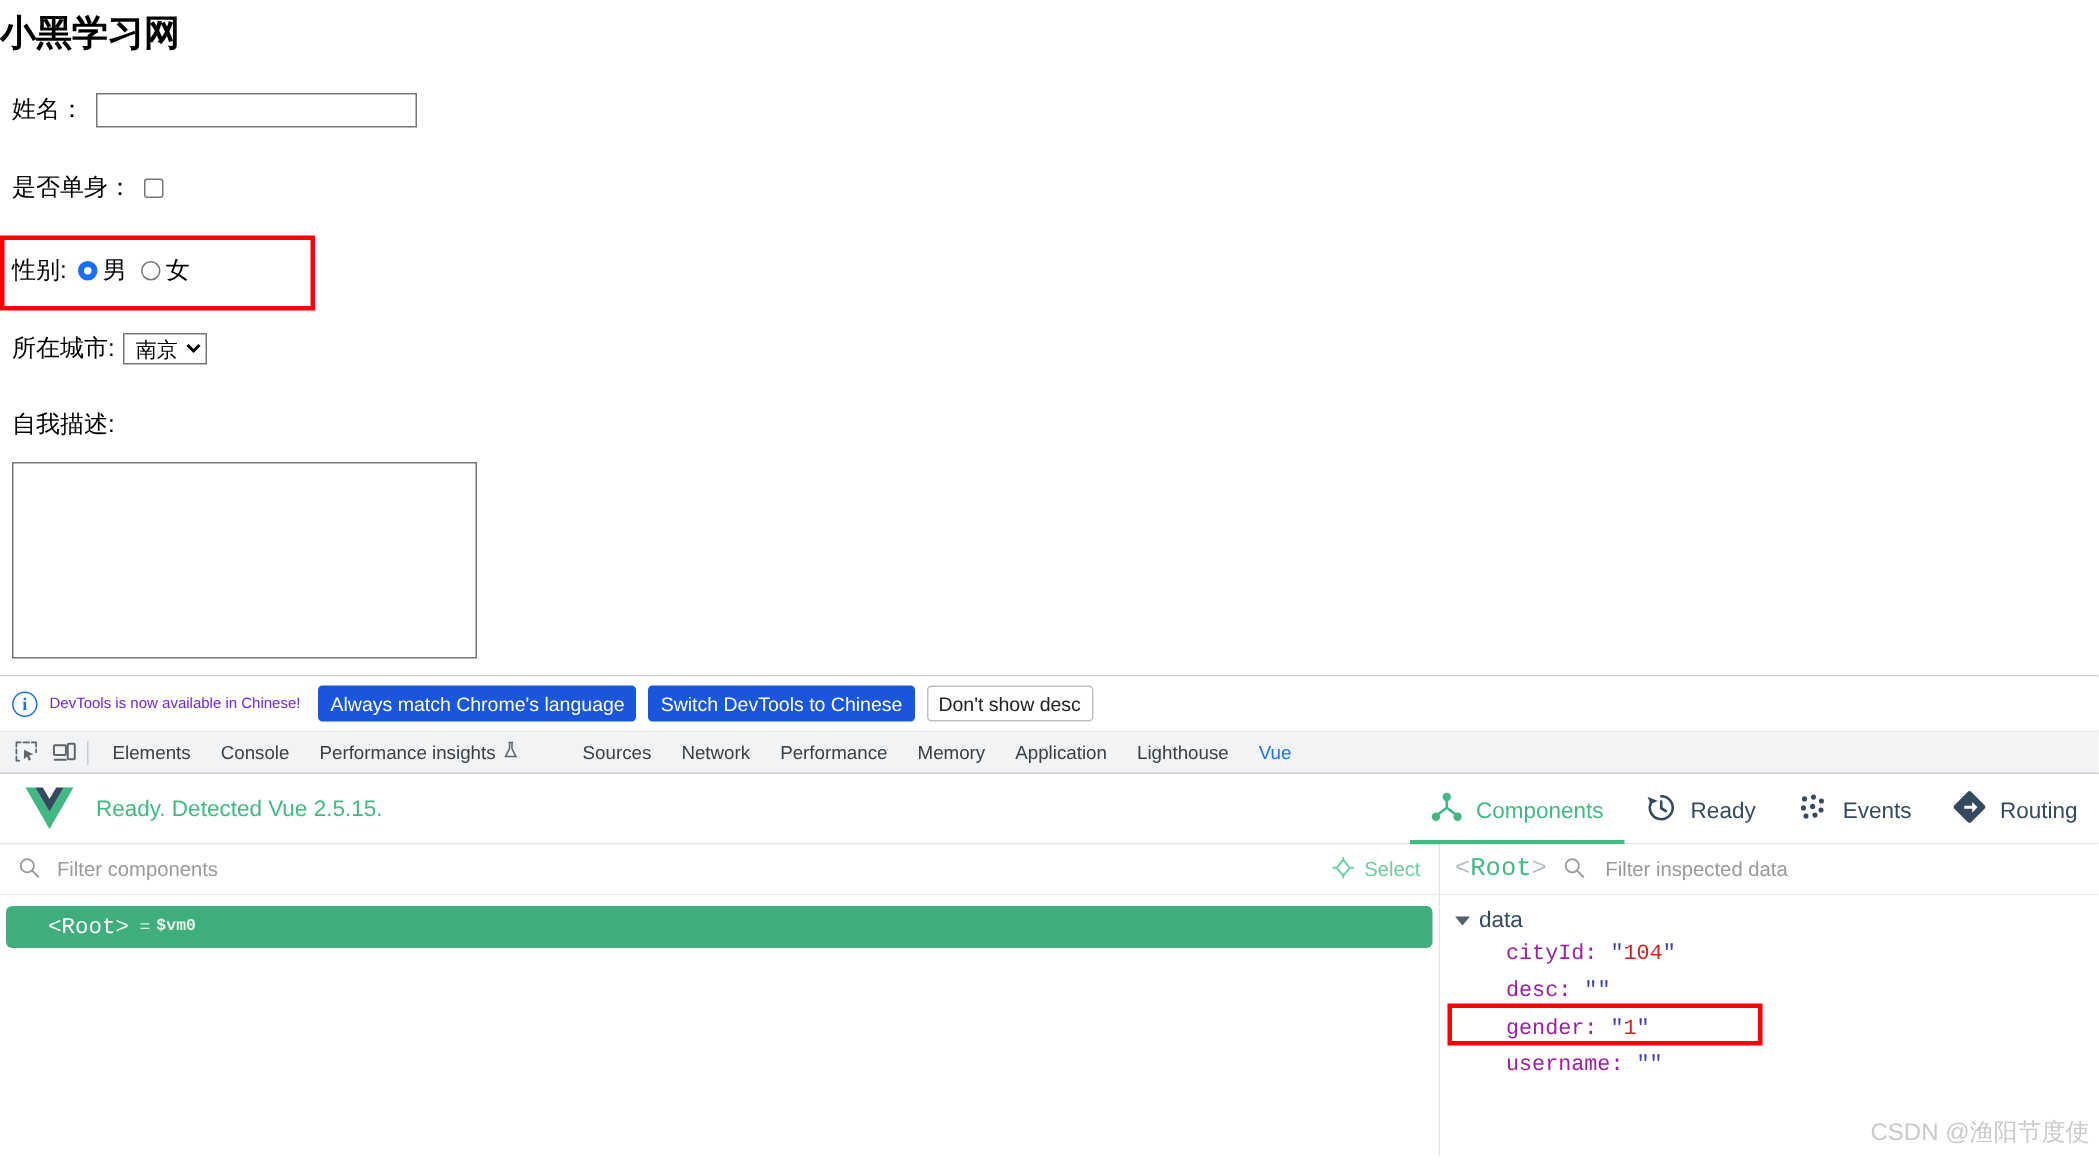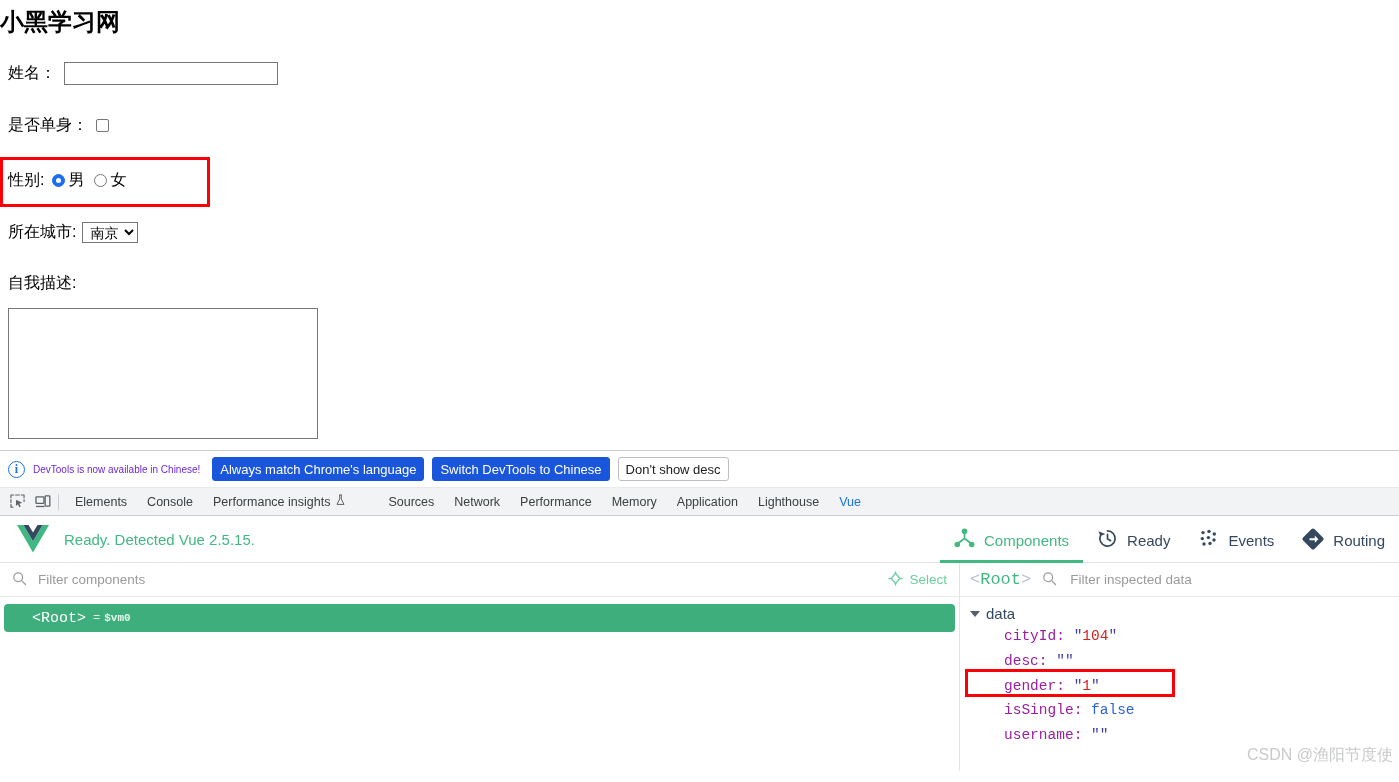--- a/index.html
+++ b/index.html
@@ -524,23 +524,20 @@
         </div>
 
         <div class="kv">
           <span class="k">desc</span><span class="k">: </span><span class="q">"</span><span class="s"></span><span class="q">"</span>
         </div>
 
         <div class="kv">
           <span class="k">gender</span><span class="k">: </span><span class="q">"</span><span class="s">1</span><span class="q">"</span>
         </div>
 
-        <div class="kv">
-          <span class="k">isSingle</span><span class="k">: </span><span class="b">false</span>
-        </div>
 
         <div class="kv">
           <span class="k">username</span><span class="k">: </span><span class="q">"</span><span class="s"></span><span class="q">"</span>
         </div>
 
         <div class="annot-box" style="left:5px; top:72px; width:210px; height:28px;"></div>
 
         <div class="watermark">CSDN @渔阳节度使</div>
       </div>
     </div>

